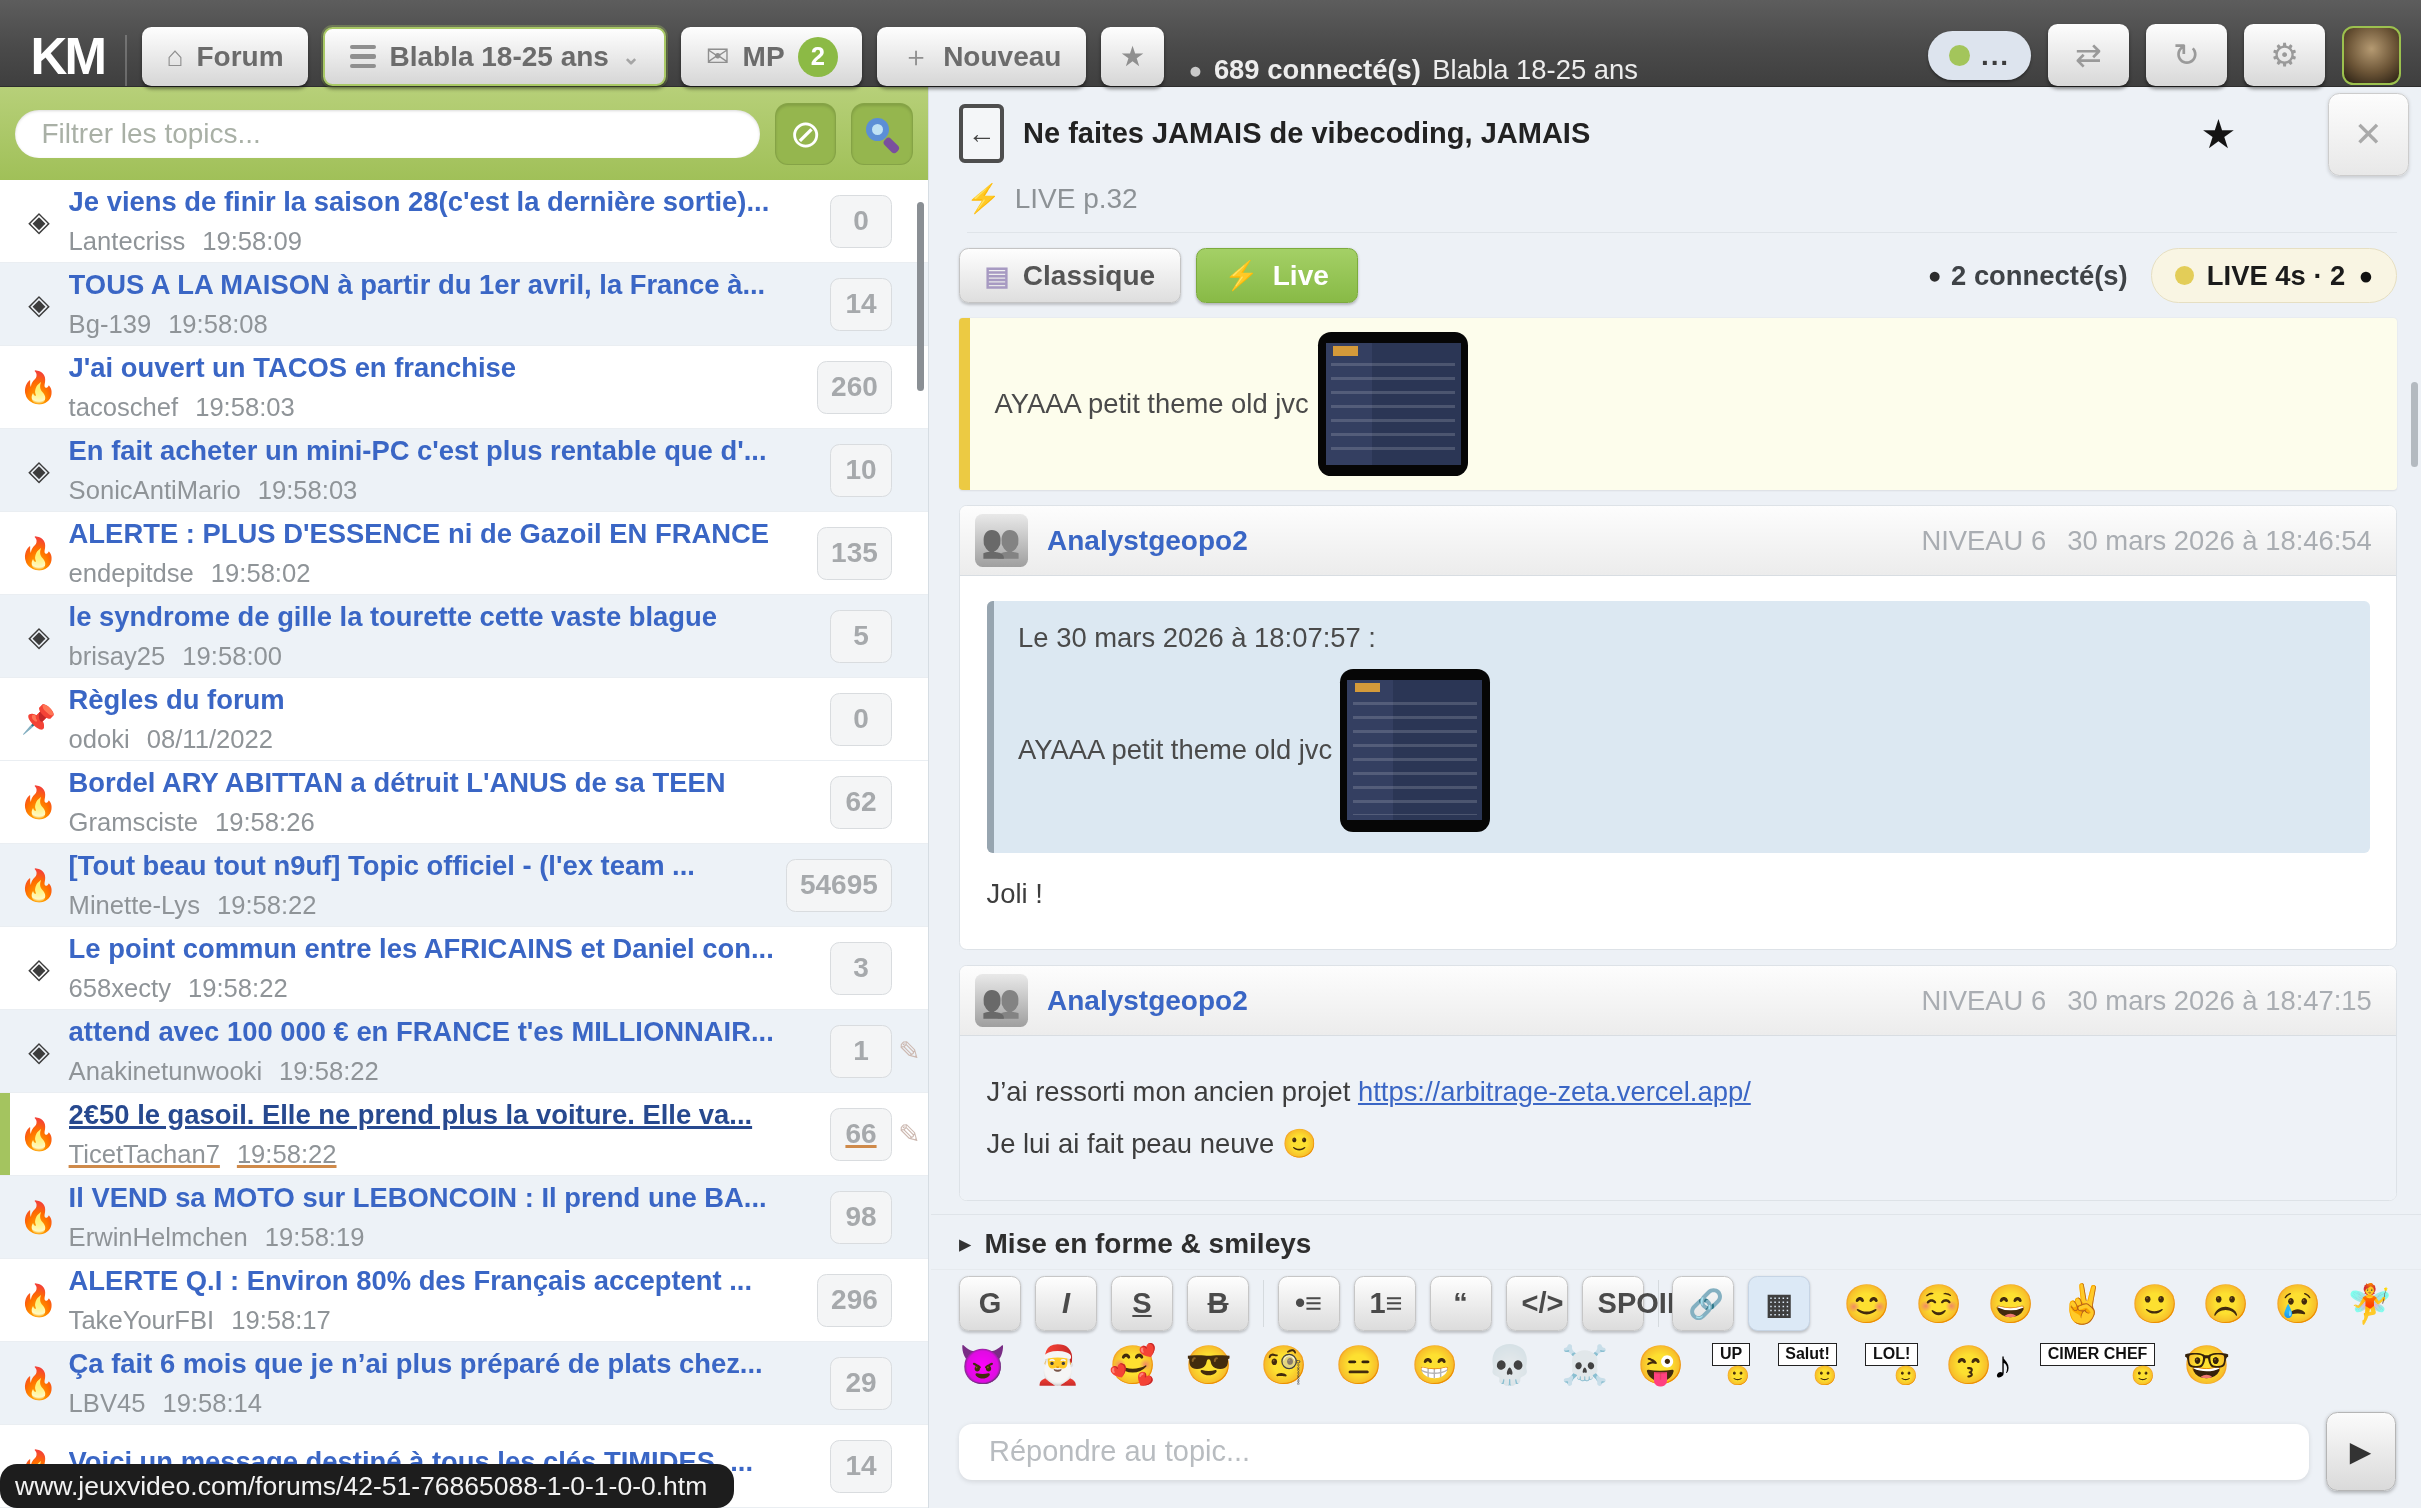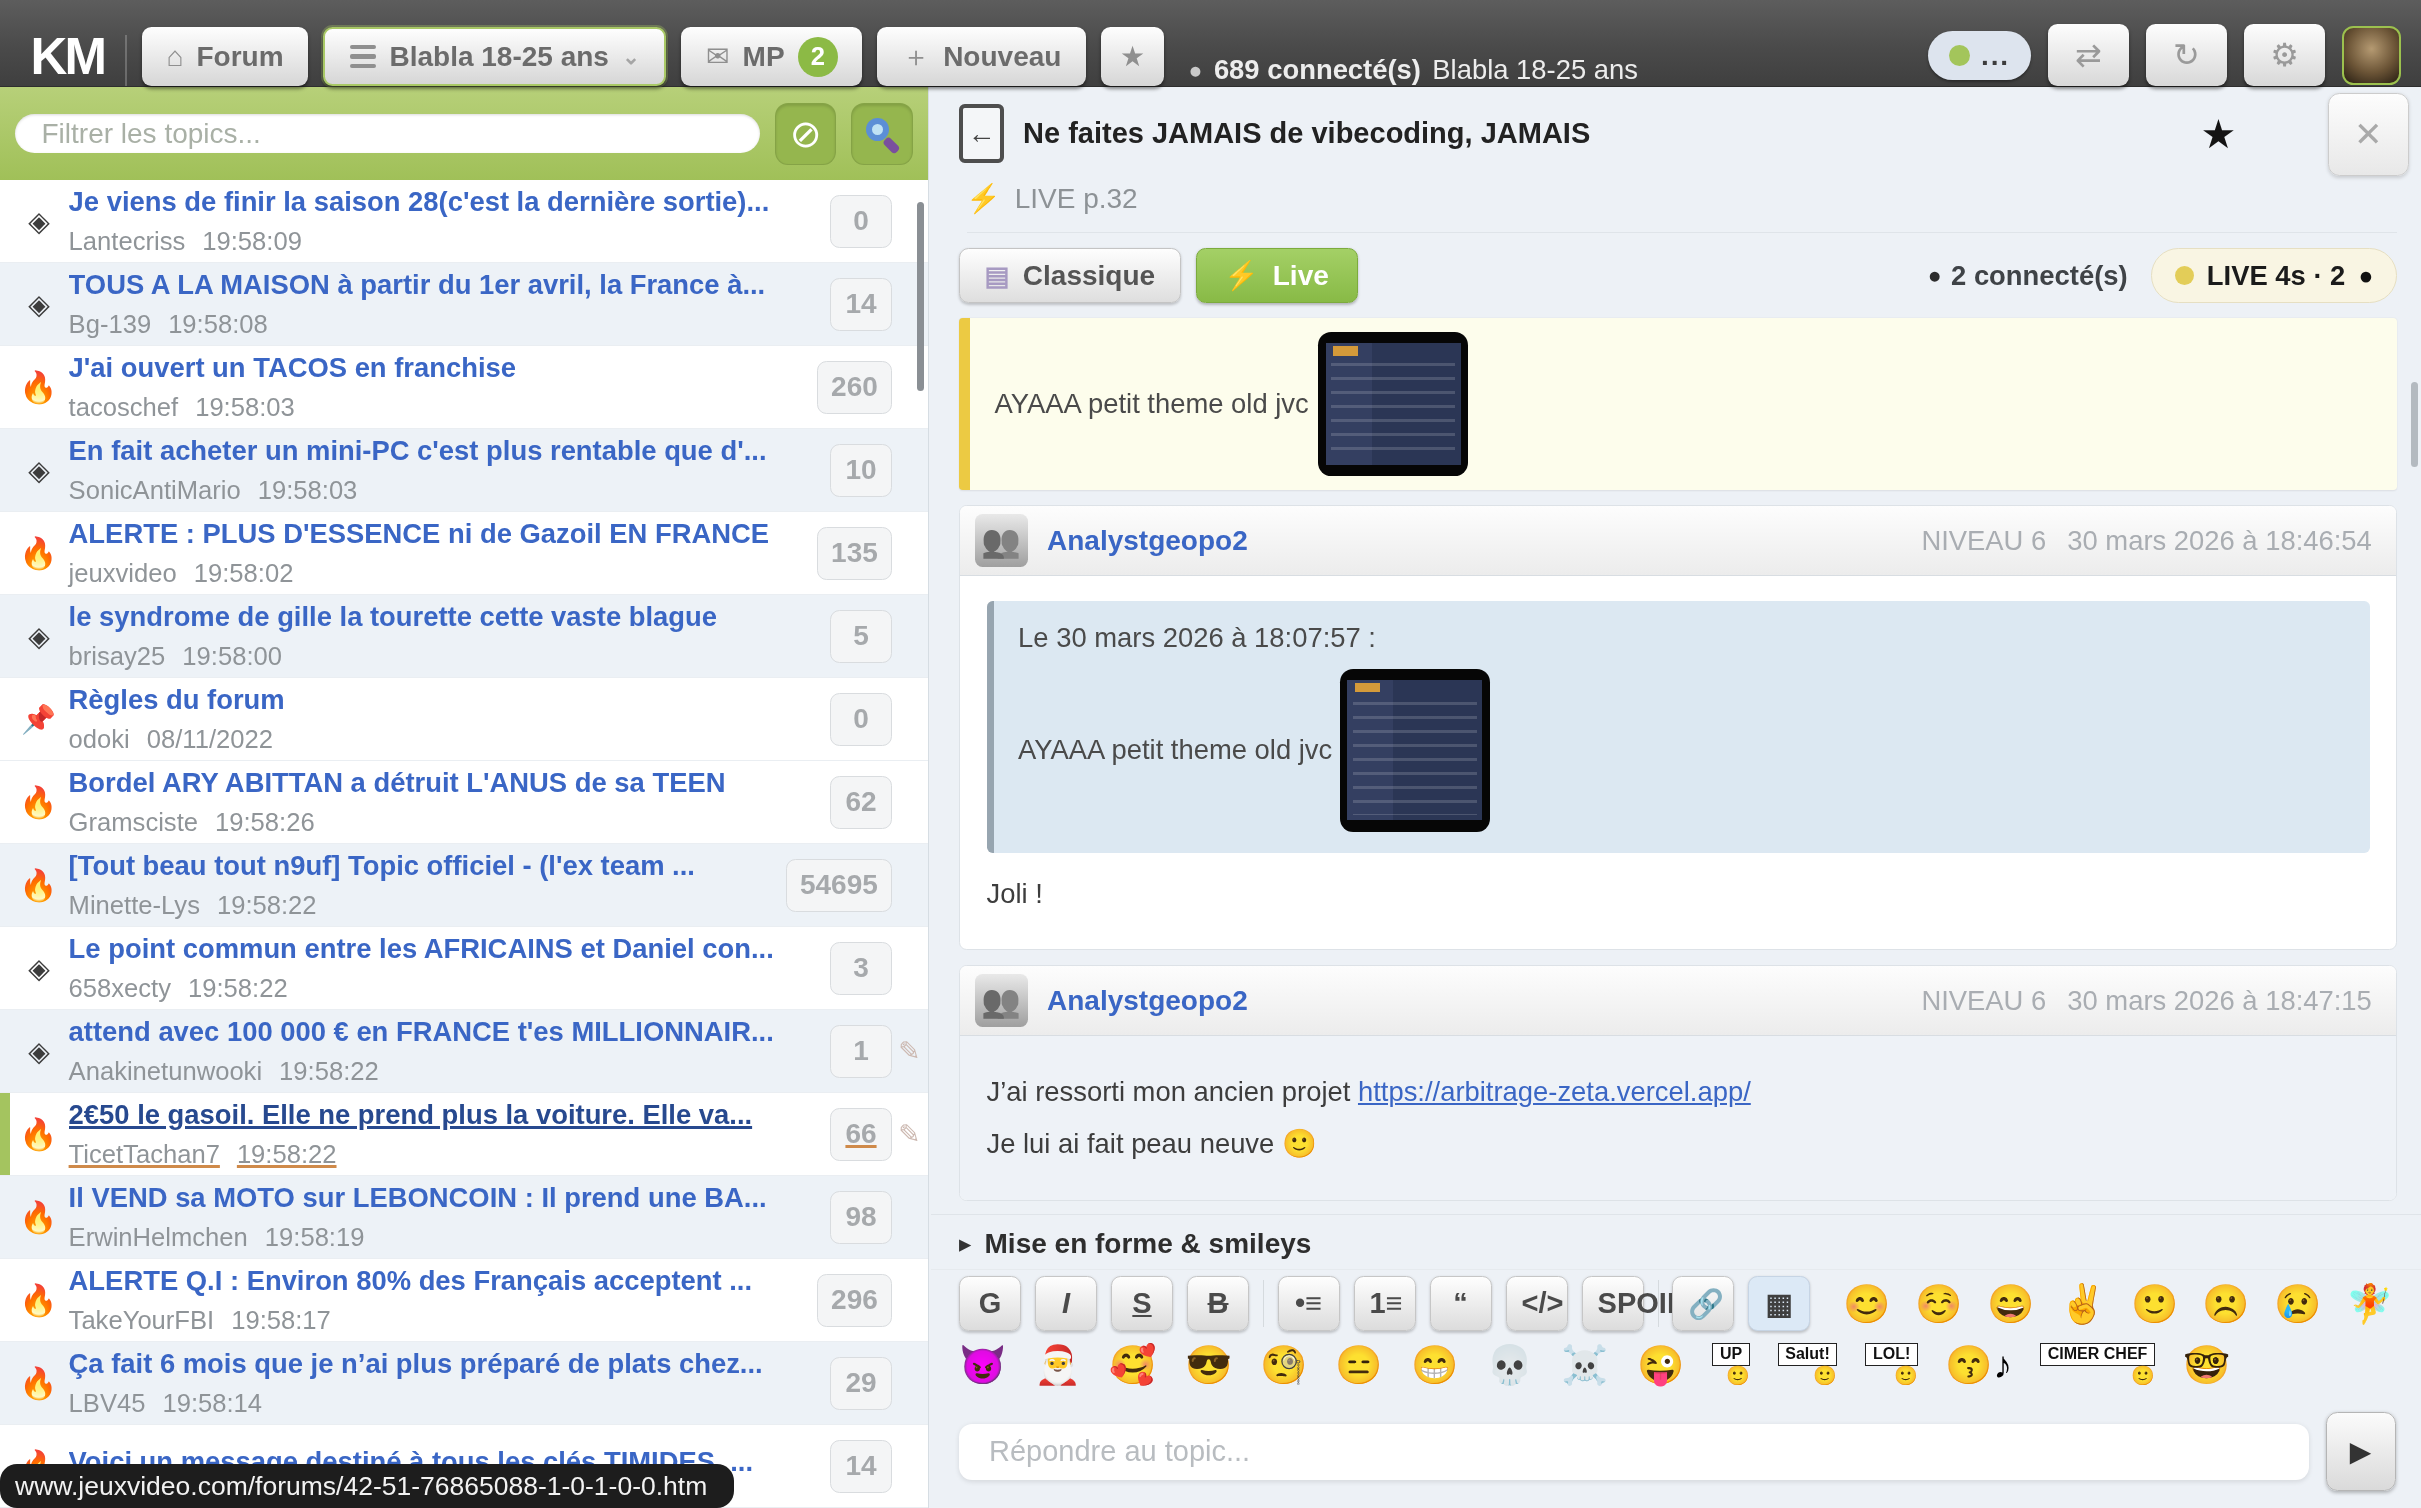--- a/index.html
+++ b/index.html
@@ -36,21 +36,21 @@
   .icon-btn { width:81px; height:62px; border-radius:9.5px; background:linear-gradient(180deg,#fdfdfd,#d8d8d8);
     box-shadow:0 2.8px 3.8px rgba(0,0,0,.45); border:none; color:#9a9a9a; font-size:32px; cursor:pointer; }
   .tb-avatar { width:59px; height:59px; border-radius:11.4px; border:2.8px solid #9cc14e;
     background:radial-gradient(circle at 50% 38%, #b59a72 0%, #6b5436 55%, #261d12 100%); cursor:pointer; }
 
   
   .sidebar { position:absolute; left:0; top:87px; width:929px; bottom:0; background:#fff;
     border-right:1.9px solid #d6dde3; overflow:hidden; }
   .filterbar { height:93px; background:linear-gradient(180deg,#b7d079,#a0c058);
     display:flex; align-items:center; padding:0 15px; gap:15px; }
-  .filter-input { width:750px; height:39px; border-radius:27.4px; border:none; outline:none;
+  .filter-input { width:750px; height:48px; border-radius:27.4px; border:none; outline:none;
     font-size:28px; padding:0 26.5px; color:#737373; font-family:inherit; box-shadow:inset 0 0.9px 2.8px rgba(0,0,0,.15);}
   .filter-input::placeholder { color:#a9b0a6; }
   .fbtn { width:62px; height:62px; border-radius:13.2px; background:#95b64e; border:1.9px solid rgba(0,0,0,.10);
     display:flex; align-items:center; justify-content:center; cursor:pointer; box-shadow:inset 0 1.9px 2.8px rgba(0,0,0,.12); }
   .block-glyph { color:#fff; font-size:38px; line-height:1; }
   .lens { position:relative; width:32px; height:32px; }
   .lens .ring { position:absolute; left:0; top:0; width:23px; height:23px; border:6.6px solid #5b8fd6;
     background:#bfe2f4; border-radius:50%; }
   .lens .handle { position:absolute; right:-1.9px; bottom:0; width:17px; height:8.5px; background:#7a4f9e;
     border-radius:3.8px; transform:rotate(45deg); }
@@ -278,21 +278,21 @@
               <span>19:58:03</span>
             </div>
           </div>
           <span class="t-badge">10</span>
         </div>
         <div class="topic-row">
           <span class="t-icon flame">🔥</span>
           <div class="t-main">
             <div class="t-title">ALERTE : PLUS D'ESSENCE ni de Gazoil EN FRANCE</div>
             <div class="t-sub">
-              <span>jeuxvideo</span>
+              <span>endepitdse</span>
               <span>19:58:02</span>
             </div>
           </div>
           <span class="t-badge">135</span>
         </div>
         <div class="topic-row alt">
           <span class="t-icon diamond">◈</span>
           <div class="t-main">
             <div class="t-title">le syndrome de gille la tourette cette vaste blague</div>
             <div class="t-sub">

